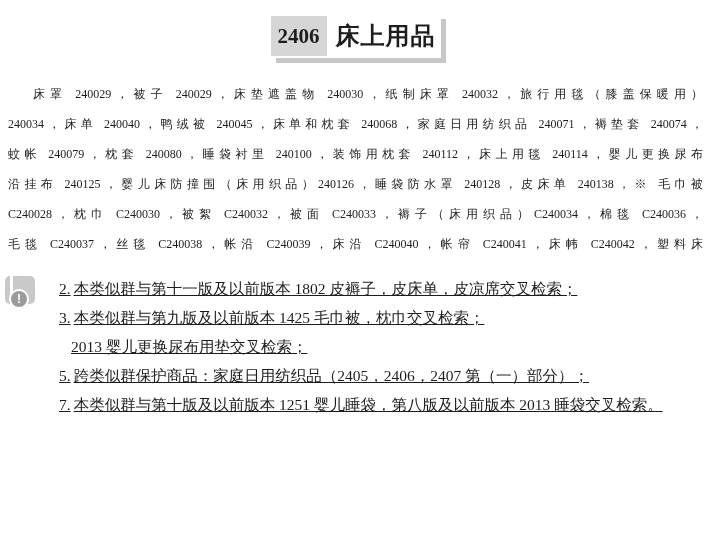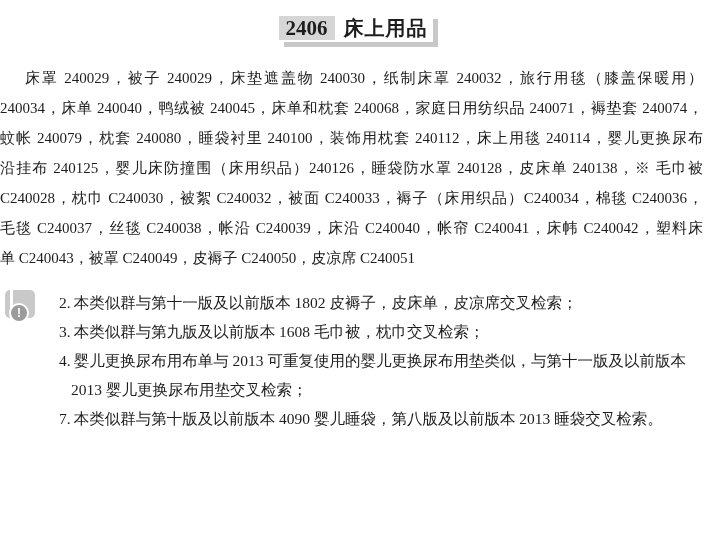--- a/index.html
+++ b/index.html
@@ -27,34 +27,34 @@
     padding:2px 5px 2px 0;
     box-shadow:5px 5px 0 var(--header-shadow);
   }
   .code-badge{
     display:inline-block;
     background:var(--badge-bg);
     font-family:"Liberation Serif", serif;
     font-weight:bold;
     font-size:21px;
     line-height:24px;
-    padding:0 7px;
+    padding:8px 7px;
   }
   .section-title{
     font-family:"Liberation Sans", sans-serif;
     font-weight:bold;
-    font-size:20px;
+    font-size:24px;
     line-height:24px;
     margin-left:9px;
     letter-spacing:1px;
   }
   
   .goods{
-    margin:21px 8px 0 0;
-    font-size:15px;
+    margin:21px 8px 0 8px;
+    font-size:12px;
     line-height:30px;
   }
   .gline{
     text-align:justify;
     text-align-last:justify;
     height:30px;
     overflow:hidden;
   }
   .gline.first{ text-indent:25px; }
   .gline.last{ text-align-last:left; }
@@ -97,62 +97,61 @@
     line-height:16px;
     text-align:center;
   }
   .note-content{
     margin-left:1px;
     font-size:15.5px;
     line-height:29px;
     white-space:nowrap;
   }
   .nline{ height:29px; overflow:hidden; }
-  .nline.num-indent{ padding-left:23px; }
-  .nline.cont-indent{ padding-left:35px; }
+  .nline.num-indent{ padding-left:23px;text-decoration:underline; }
+  .nline.cont-indent{ padding-left:35px;text-decoration:underline; }
   .note-label{ font-weight:bold; margin-right:2px; }
   .note-num{ margin-right:3px; }
 </style>
 </head>
 <body>
 
 <div class="page">
 
   <div class="header">
     <span class="code-badge">2406</span>
     <span class="section-title">床上用品</span>
   </div>
 
   <div class="goods">
     <div class="gline first">床罩 240029，被子 240029，床垫遮盖物 240030，纸制床罩 240032，旅行用毯（膝盖保暖用）</div>
     <div class="gline">240034，床单 240040，鸭绒被 240045，床单和枕套 240068，家庭日用纺织品 240071，褥垫套 240074，</div>
     <div class="gline">蚊帐 240079，枕套 240080，睡袋衬里 240100，装饰用枕套 240112，床上用毯 240114，婴儿更换尿布</div>
     <div class="gline">沿挂布 240125，婴儿床防撞围（床用织品）240126，睡袋防水罩 240128，皮床单 240138，※ 毛巾被</div>
     <div class="gline">C240028，枕巾 C240030，被絮 C240032，被面 C240033，褥子（床用织品）C240034，棉毯 C240036，</div>
     <div class="gline">毛毯 C240037，丝毯 C240038，帐沿 C240039，床沿 C240040，帐帘 C240041，床帏 C240042，塑料床</div>
-    <div class="gline last">单 C240043，被罩 C240049，皮褥子 C240050，皮凉席 C240051</div>
   </div>
 
   <div class="notes">
     <div class="note-icon">
       <div class="icon-book"></div>
       <div class="icon-badge">!</div>
     </div>
     <div class="note-content">
       <div class="nline num-indent">
         <span class="note-num">2.</span><span>本类似群与第十一版及以前版本 1802 皮褥子，皮床单，皮凉席交叉检索；</span>
       </div>
       <div class="nline num-indent">
-        <span class="note-num">3.</span><span>本类似群与第九版及以前版本 1608 毛巾被，枕巾交叉检索；</span>
-      </div>
-      <div class="nline num-indent">
-        <span class="note-num">4.</span><span>婴儿更换尿布用布单与 2013 可重复使用的婴儿更换尿布用垫类似，与第十一版及以前版本</span>
+        <span class="note-num">3.</span><span>本类似群与第九版及以前版本 1425 毛巾被，枕巾交叉检索；</span>
       </div>
       <div class="nline cont-indent">
         <span>2013 婴儿更换尿布用垫交叉检索；</span>
       </div>
       <div class="nline num-indent">
-        <span class="note-num">7.</span><span>本类似群与第十版及以前版本 4090 婴儿睡袋，第八版及以前版本 2013 睡袋交叉检索。</span>
+        <span class="note-num">5.</span><span>跨类似群保护商品：家庭日用纺织品（2405，2406，2407 第（一）部分）；</span>
+      </div>
+      <div class="nline num-indent">
+        <span class="note-num">7.</span><span>本类似群与第十版及以前版本 1251 婴儿睡袋，第八版及以前版本 2013 睡袋交叉检索。</span>
       </div>
     </div>
   </div>
 
 </div>
 
 </body></html>

